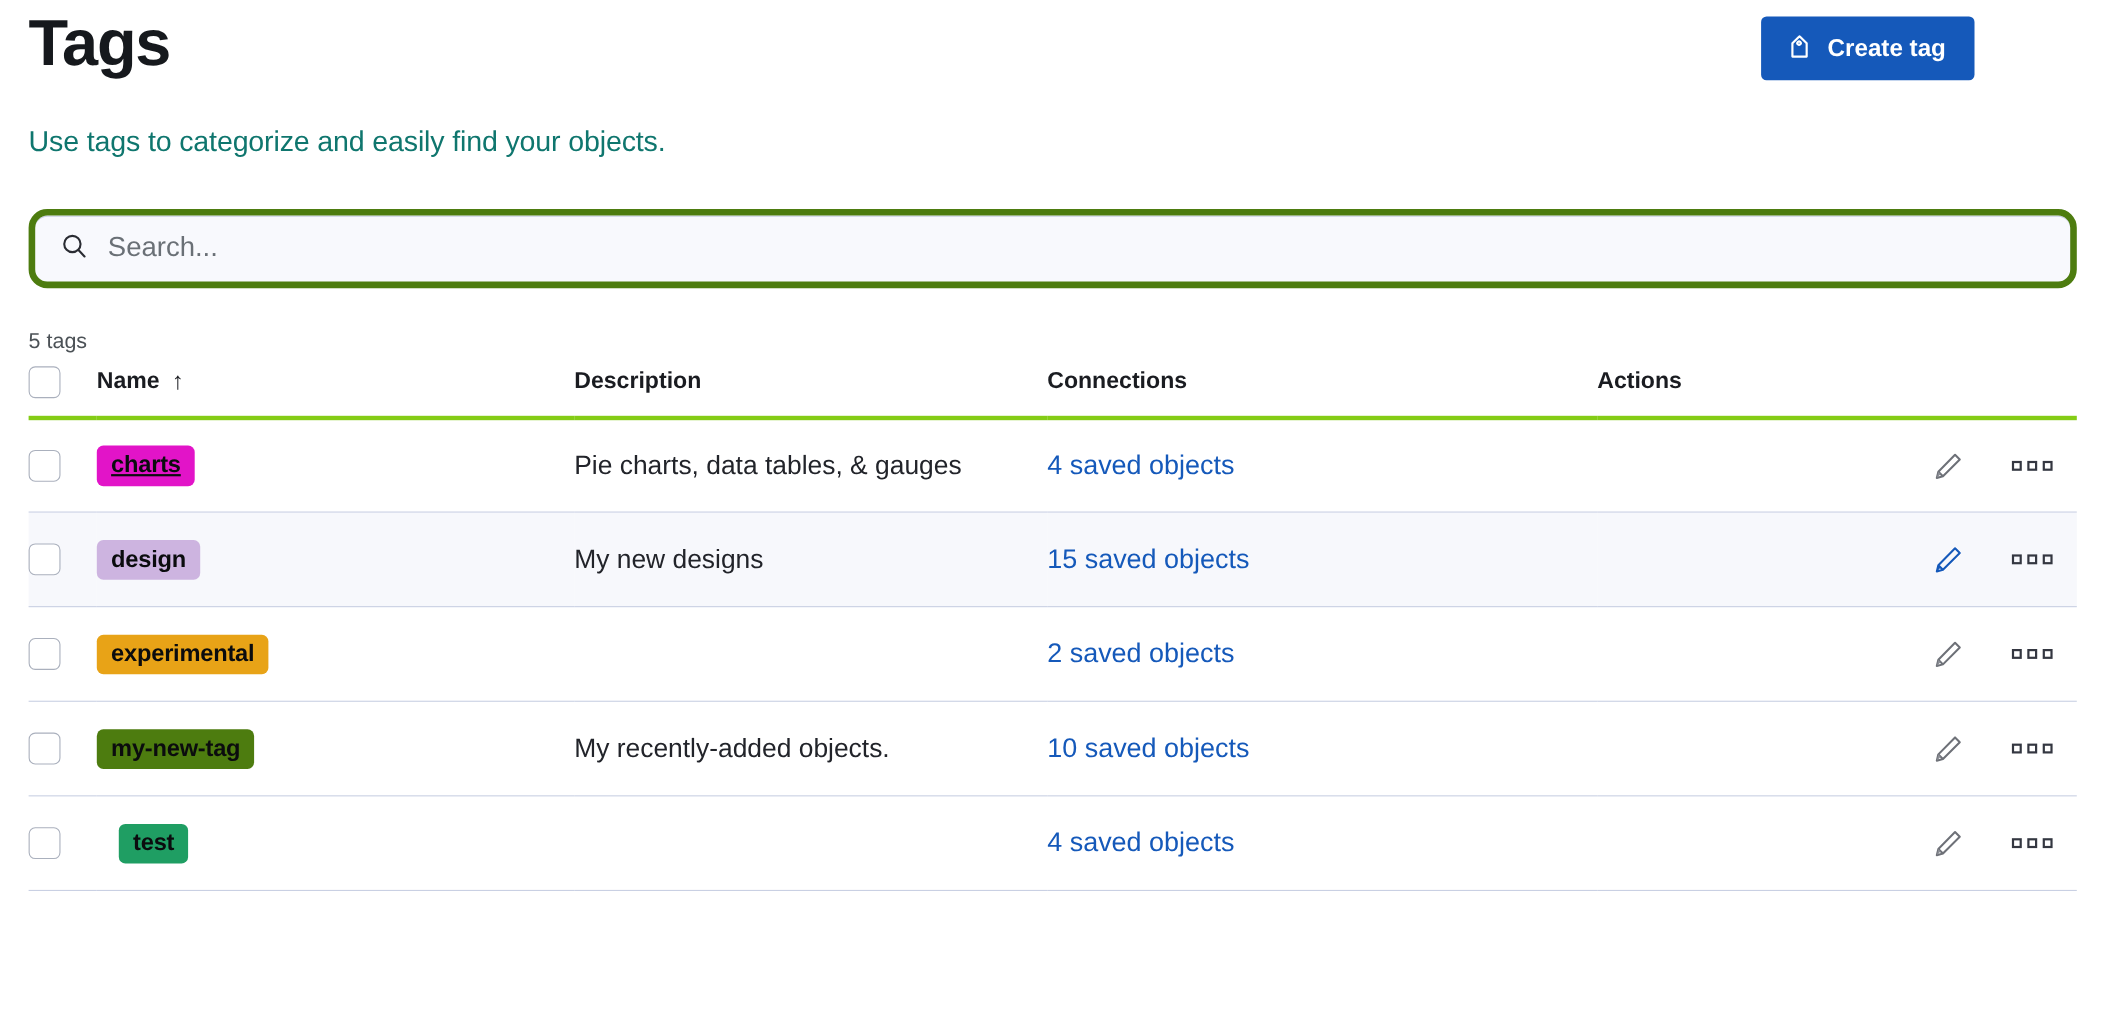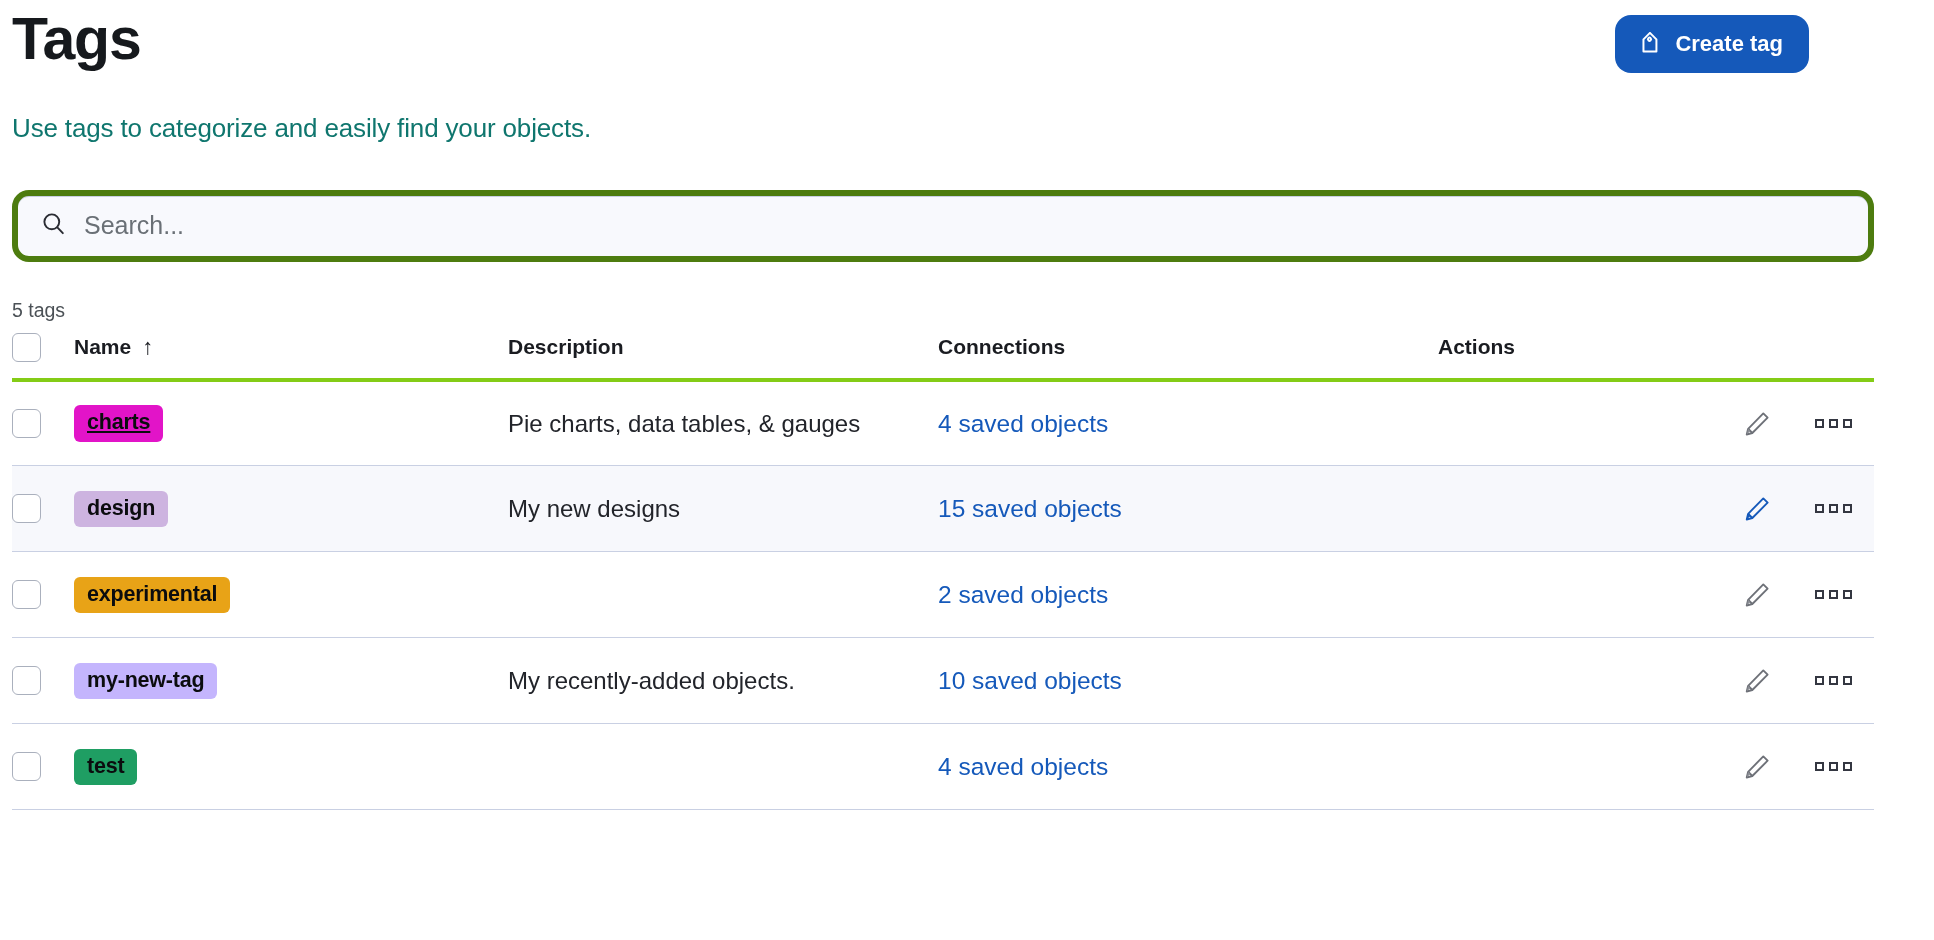--- a/index.html
+++ b/index.html
@@ -9,21 +9,21 @@
     background: #ffffff;
     font-family: "Liberation Sans", sans-serif;
     color: #1a1c21;
     overflow: hidden;
   }
 
   .page {
     position: relative;
     width: 1840px;
     height: 940px;
-    padding: 0 12px;
+    padding: 0 26px;
   }
 
   
   .header-row {
     display: flex;
     align-items: flex-start;
     justify-content: space-between;
     padding-top: 6px;
   }
   .page-title {
@@ -34,21 +34,21 @@
     color: #16191d;
     margin: 0;
   }
   .create-btn {
     display: inline-flex;
     align-items: center;
     gap: 13px;
     background: #1559ba;
     color: #ffffff;
     border: none;
-    border-radius: 16px;
+    border-radius: 5px;
     padding: 16px 26px 16px 22px;
     font-size: 22px;
     font-weight: 700;
     font-family: "Liberation Sans", sans-serif;
     cursor: pointer;
     margin-top: 9px;
     margin-right: 19px;
   }
   .create-btn svg { display: block; }
 
@@ -285,38 +285,38 @@
                 </svg></span></button><button class="act-btn"><span class="more-icon">
                 <i></i>
                 <i></i>
                 <i></i>
               </span></button></td>
         </tr>
         <tr>
           <td>
             <span class="cbox"></span>
           </td>
-          <td><span class="badge" style="background: #c4b5fd;">my-new-tag</span></td>
+          <td><span class="badge" style="background: #4d7c0f;">my-new-tag</span></td>
           <td class="desc-cell">My recently-added objects.</td>
           <td><a class="conn-link">10 saved objects</a></td>
           <td class="actions-cell"><button class="act-btn"><span><svg width="28" height="28" viewBox="0 0 24 24" fill="none" stroke="#6e7178" stroke-width="1.6" stroke-linejoin="round">
                   <path d="M17.4 2.9 L21.1 6.6 L8.0 19.7 L3.2 21.0 L4.4 16.1 Z"></path>
                   <path d="M4.4 16.1 L8.0 19.7"></path>
                   <path d="M3.2 21.0 L4.4 16.1 L6.2 17.9 Z" fill="#8b8e95" stroke="none"></path>
                 </svg></span></button><button class="act-btn"><span class="more-icon">
                 <i></i>
                 <i></i>
                 <i></i>
               </span></button></td>
         </tr>
         <tr>
           <td>
             <span class="cbox"></span>
           </td>
-          <td><span class="badge" style="background: rgb(31, 158, 99);">test</span></td>
+          <td><span class="badge" style="background: rgb(31, 158, 99); margin-left: 20px;">test</span></td>
           <td class="desc-cell"></td>
           <td><a class="conn-link">4 saved objects</a></td>
           <td class="actions-cell"><button class="act-btn"><span><svg width="28" height="28" viewBox="0 0 24 24" fill="none" stroke="#6e7178" stroke-width="1.6" stroke-linejoin="round">
                   <path d="M17.4 2.9 L21.1 6.6 L8.0 19.7 L3.2 21.0 L4.4 16.1 Z"></path>
                   <path d="M4.4 16.1 L8.0 19.7"></path>
                   <path d="M3.2 21.0 L4.4 16.1 L6.2 17.9 Z" fill="#8b8e95" stroke="none"></path>
                 </svg></span></button><button class="act-btn"><span class="more-icon">
                 <i></i>
                 <i></i>
                 <i></i>

